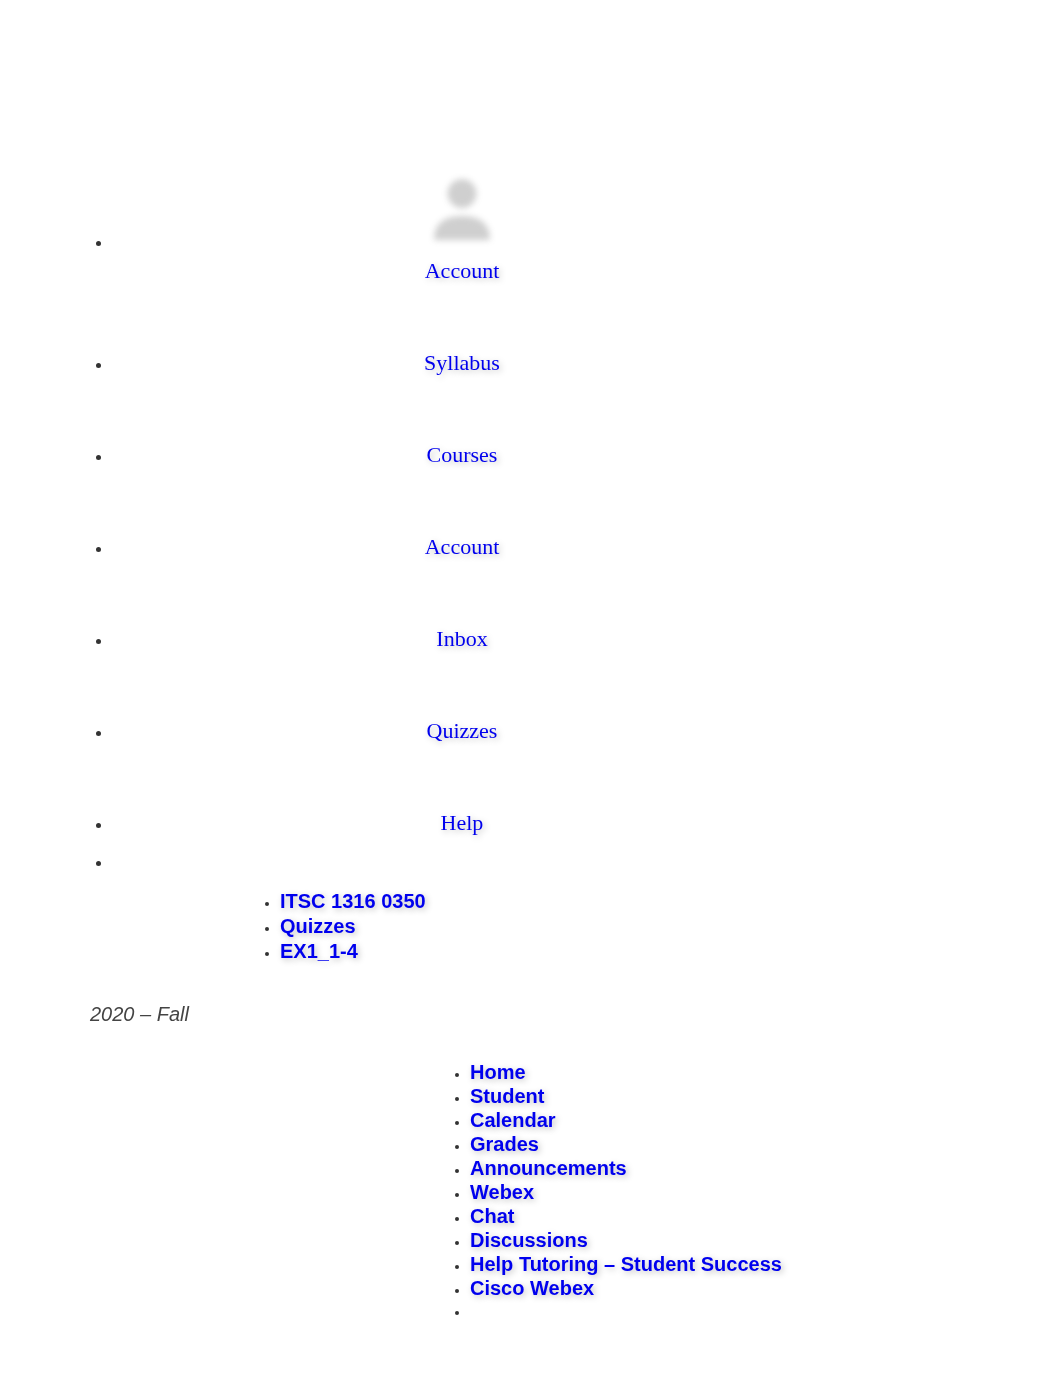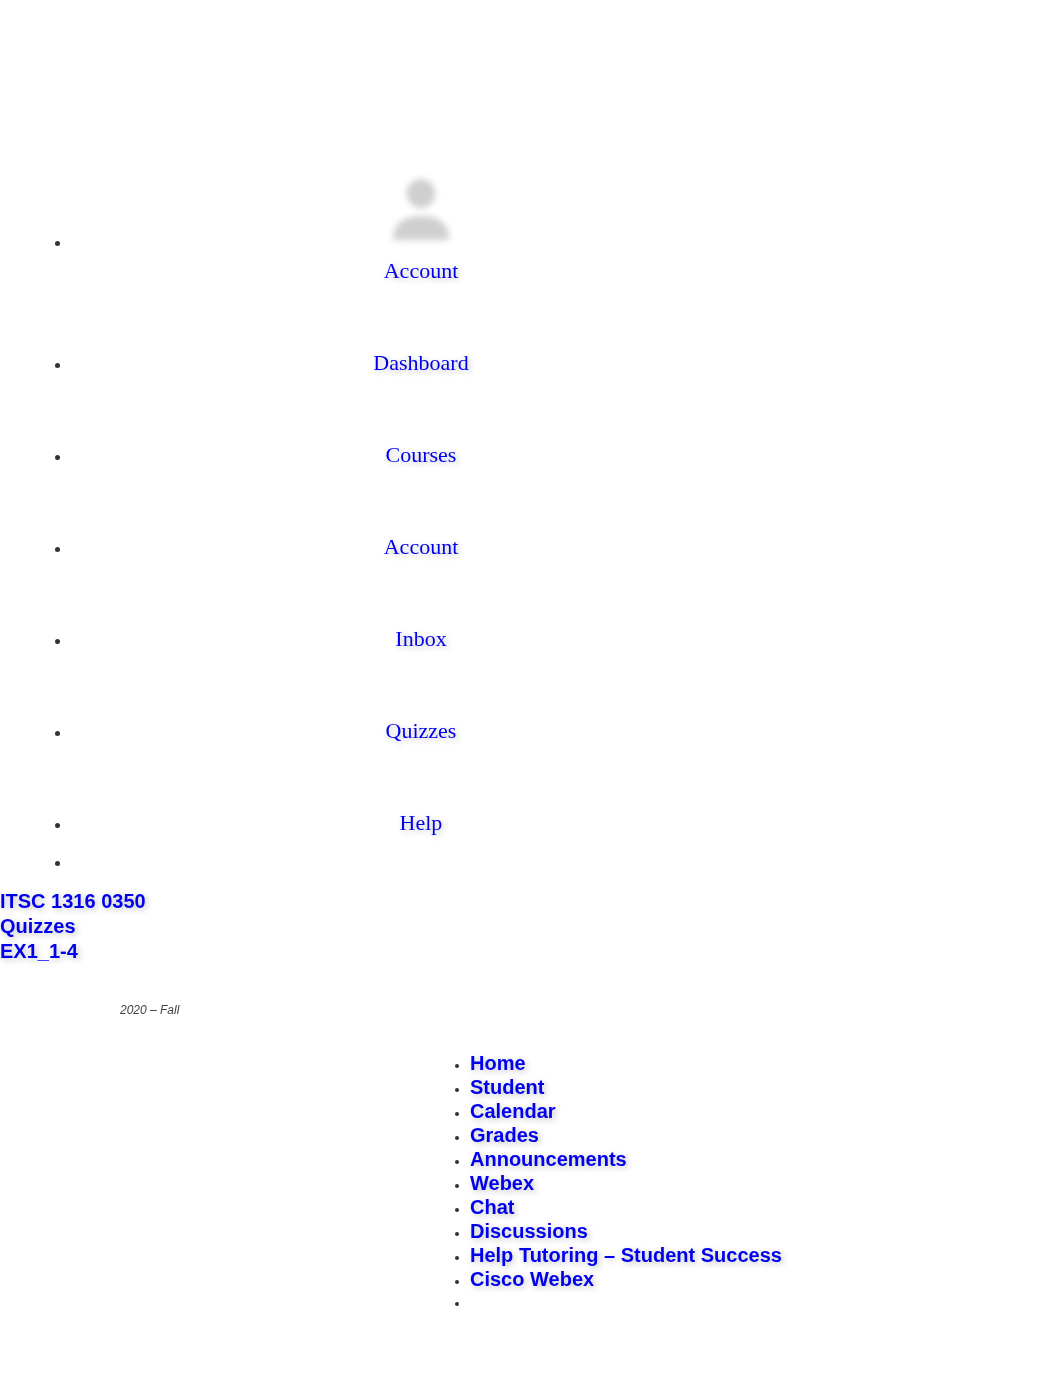--- a/index.html
+++ b/index.html
@@ -9,21 +9,21 @@
     }
     body {
       font-family: Verdana, Geneva, sans-serif;
       background: #ffffff;
       width: 1062px;
       height: 1377px;
       position: relative;
     }
     .main-nav {
       list-style: disc;
-      padding-left: 71px;
+      padding-left: 112px;
       padding-top: 158px;
     }
     .main-nav > li {
       color: #333;
       font-size: 16px;
       margin-bottom: 8px;
     }
     .nav-item-block {
       text-align: center;
       width: 700px;
@@ -50,40 +50,41 @@
     .avatar-icon svg {
       width: 80px;
       height: 80px;
       fill: #888;
     }
     .nav-spacing {
       height: 38px;
     }
     .breadcrumb-list {
       list-style: disc;
+      padding-left: 280px;
       font-size: 13px;
     }
     .breadcrumb-list > li {
       color: #333;
       line-height: 23px;
     }
     .breadcrumb-link {
       color: #0000EE;
       font-family: Verdana, sans-serif;
       font-size: 20px;
       font-weight: 600;
       text-decoration: none;
       text-shadow: 2px 2px 6px rgba(0,0,0,0.25);
     }
     .term-label {
       font-family: Verdana, sans-serif;
       font-style: italic;
-      font-size: 12px;
+      font-size: 20px;
       color: #444;
-      padding-left: 120px;
+      padding-left: 90px;
       margin-top: 38px;
     }
     .course-nav {
       list-style: disc;
       padding-left: 470px;
       margin-top: 35px;
     }
     .course-nav > li {
       color: #333;
       font-size: 14px;
@@ -109,21 +110,21 @@
           <circle cx="50" cy="32" r="18"></circle>
           <path d="M 15 90 Q 15 60 50 60 Q 85 60 85 90 Z"></path>
         </svg>
       </div>
       <a href="#" class="nav-link">Account</a>
     </div>
   </li>
   <li>
     <div class="nav-item-block">
       <div class="nav-spacing"></div>
-      <a href="#" class="nav-link">Dashboard</a>
+      <a href="#" class="nav-link">Syllabus</a>
     </div>
   </li>
   <li>
     <div class="nav-item-block">
       <div class="nav-spacing"></div>
       <a href="#" class="nav-link">Courses</a>
     </div>
   </li>
   <li>
     <div class="nav-item-block">

